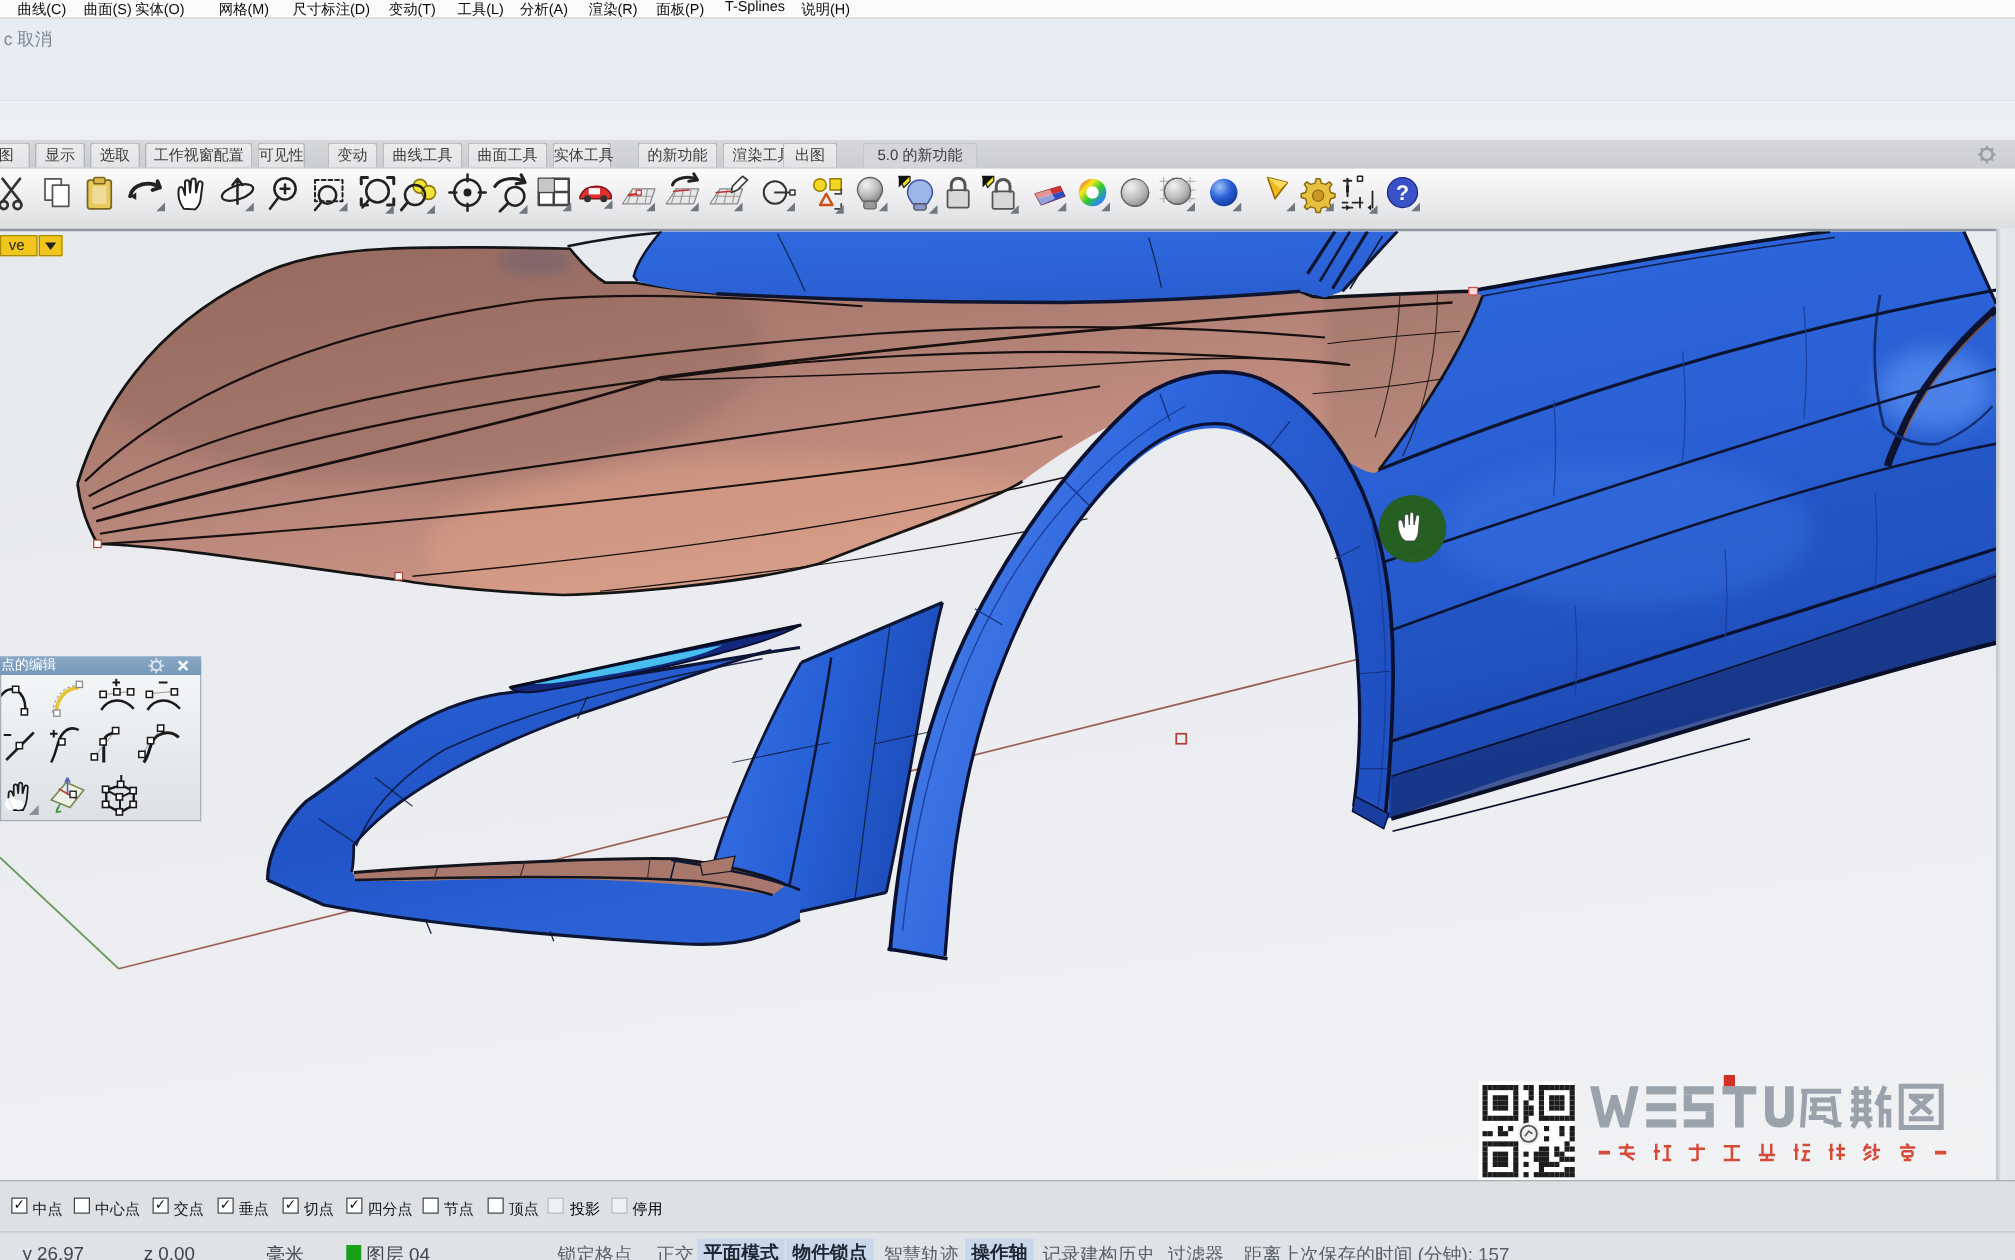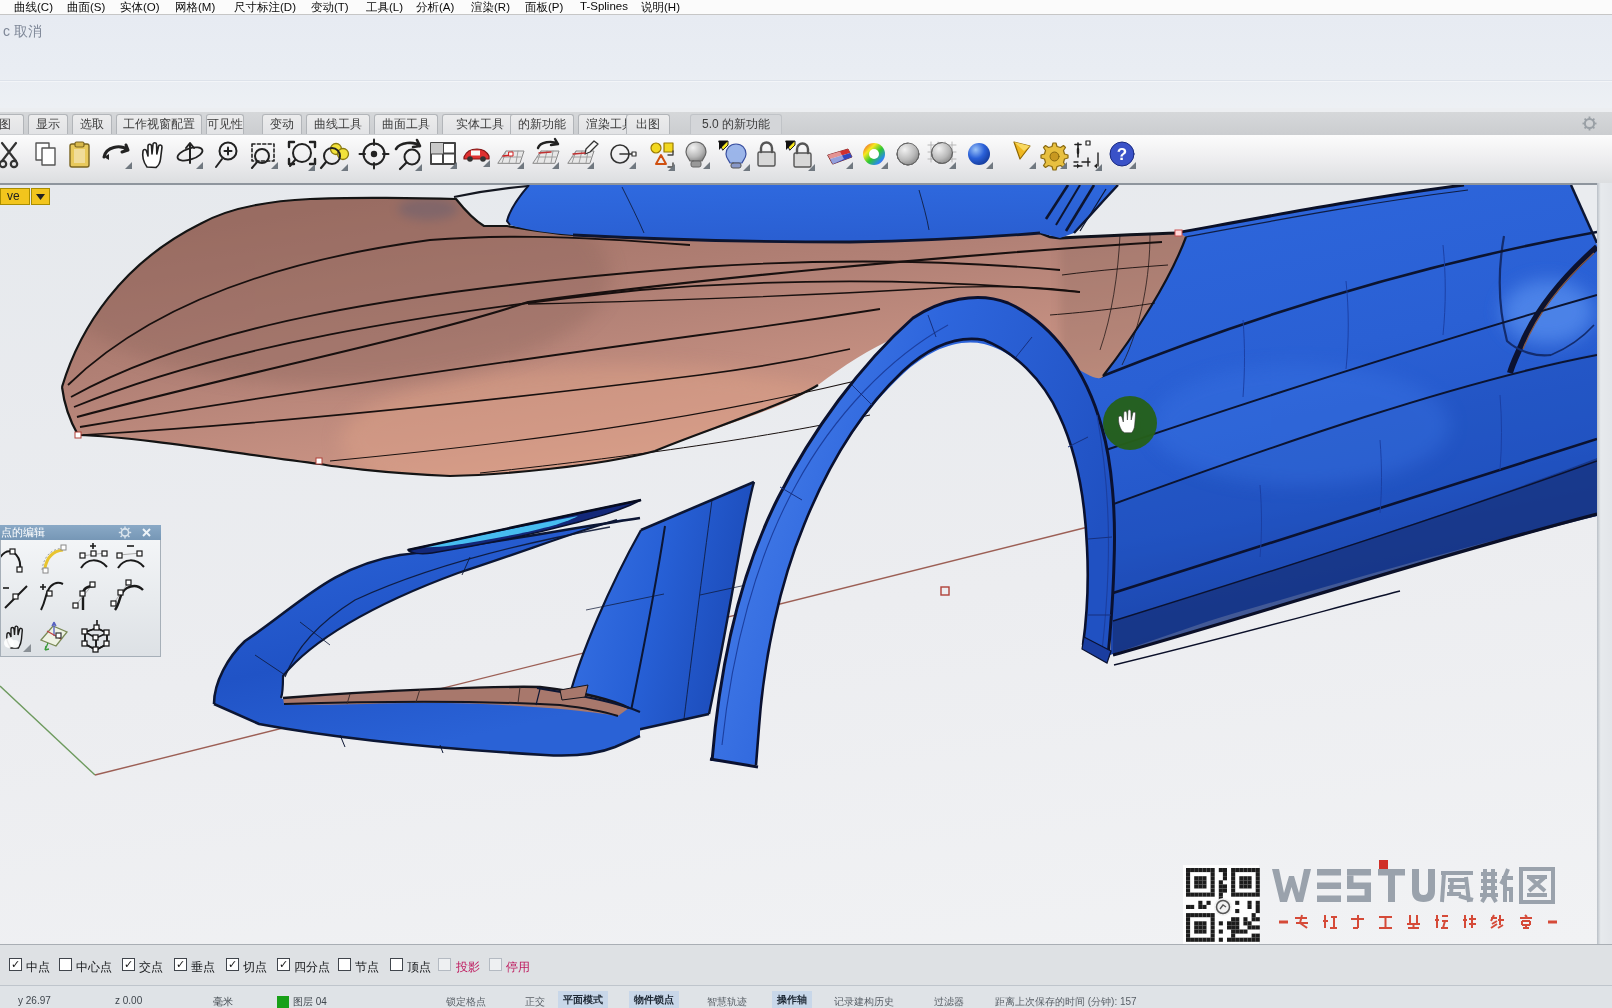--- a/index.html
+++ b/index.html
@@ -13,35 +13,35 @@
 .cmdline{position:absolute;left:0;top:66px;width:1612px;height:1px;background:#f3f5f8;box-shadow:0 -1px 0 #dde2ea;}
 .tabs{left:0;top:112px;width:1612px;height:23px;background:linear-gradient(#d6d8da,#cbcdd0);}
 .tab{position:absolute;top:2px;height:20px;background:linear-gradient(#ececed,#e2e3e5);border:1px solid #b2b5b9;border-bottom:none;border-radius:3px 3px 0 0;font-size:12px;color:#3c3c3c;text-align:center;line-height:19px;white-space:nowrap;box-sizing:border-box;}
 .tools{left:0;top:135px;width:1612px;height:48px;background:linear-gradient(#fcfcfc,#ececee 55%,#dcdee0);}
 .vp{left:0;top:183px;width:1597px;height:761px;background:linear-gradient(173deg,#e6e9ed,#ecedf0 55%,#f1f2f4);border-top:2px solid #8e959d;box-sizing:border-box;overflow:hidden;}
 .rstrip{left:1597px;top:183px;width:15px;height:761px;background:linear-gradient(90deg,#b9bfc6,#e7eaed 25%,#e2e5e9);}
 .snap{left:0;top:944px;width:1612px;height:41px;background:#dee1e4;border-top:1px solid #a9aeb4;box-sizing:border-box;font-size:12px;color:#17191c;}
 .ck{position:absolute;top:13px;width:13px;height:13px;background:#fff;border:1px solid #40454c;box-sizing:border-box;font-size:11px;line-height:11px;text-align:center;color:#111;}
 .ckg{background:#eef0f2;border:1px solid #b4bac2;}
 .cklab{position:absolute;top:14px;white-space:nowrap;}
-.cklabg{color:#be185d;}
-.status{left:0;top:985px;width:1612px;height:23px;background:#dfe3e7;border-top:1px solid #bfc5cc;box-sizing:border-box;font-size:10px;color:#585f66;}
+.cklabg{color:#000000;}
+.status{left:0;top:985px;width:1612px;height:23px;background:#dfe3e7;border-top:1px solid #bfc5cc;box-sizing:border-box;font-size:15px;color:#585f66;}
 .st{position:absolute;top:9px;white-space:nowrap;}
 .sthl{background:#c8d7e9;color:#1c2733;font-weight:bold;padding:2px 5px;top:5px;}
 .vlab{left:0;top:3px;height:17px;background:#f2c51d;border:1px solid #a98d00;box-sizing:border-box;font-size:12px;color:#222;line-height:15px;}
 .pal{left:0;top:340px;width:161px;}
 .paltit{height:15px;background:linear-gradient(#8aa9c6,#7697b6);color:#fff;font-size:11px;line-height:15px;position:relative;}
 .palbody{height:117px;background:linear-gradient(#f3f5f7,#dde1e5);border:1px solid #a6afb8;border-top:none;box-sizing:border-box;position:relative;}
 </style>
 </head>
 <body>
 <div class="abs menu">
 <span style="left:14px">曲线(C)</span>
     <span style="left:67px">曲面(S)</span>
-    <span style="left:120px">实体(O)</span>
+    <span style="left:108px">实体(O)</span>
     <span style="left:175px">网格(M)</span>
     <span style="left:234px">尺寸标注(D)</span>
     <span style="left:311px">变动(T)</span>
     <span style="left:366px">工具(L)</span>
     <span style="left:416px">分析(A)</span>
     <span style="left:471px">渲染(R)</span>
     <span style="left:525px">面板(P)</span>
     <span style="left:580px">T-Splines</span>
     <span style="left:641px">说明(H)</span>
 </div>
@@ -51,21 +51,21 @@
   </div>
 <div class="abs tabs">
 <span class="tab" style="left:-22px;width:46px;padding-right:4px">视图</span>
 <span class="tab" style="left:28px;width:40px">显示</span>
 <span class="tab" style="left:72px;width:40px">选取</span>
 <span class="tab" style="left:116px;width:86px">工作视窗配置</span>
 <span class="tab" style="left:206px;width:38px">可见性</span>
 <span class="tab" style="left:262px;width:40px">变动</span>
 <span class="tab" style="left:306px;width:64px">曲线工具</span>
 <span class="tab" style="left:374px;width:64px">曲面工具</span>
-<span class="tab" style="left:442px;width:76px">实体工具</span>
+<span class="tab" style="left:442px;width:47px">实体工具</span>
 <span class="tab" style="left:510px;width:64px">的新功能</span>
 <span class="tab" style="left:578px;width:64px">渲染工具</span>
 <span class="tab" style="left:626px;width:44px">出图</span>
 <span class="tab" style="left:690px;width:92px;background:#d4d6d9;border-color:#c0c3c7">5.0 的新功能</span>
 <svg style="position:absolute;left:1582px;top:4px" width="15" height="15" viewBox="0 0 15 15">
       <circle cx="7.5" cy="7.5" r="4.6" fill="none" stroke="#9aa0a6" stroke-width="2"></circle>
       <g stroke="#9aa0a6" stroke-width="1.8">
 <line x1="7.5" y1="0.5" x2="7.5" y2="3"></line>
         <line x1="7.5" y1="12" x2="7.5" y2="14.5"></line>
         <line x1="0.5" y1="7.5" x2="3" y2="7.5"></line>

